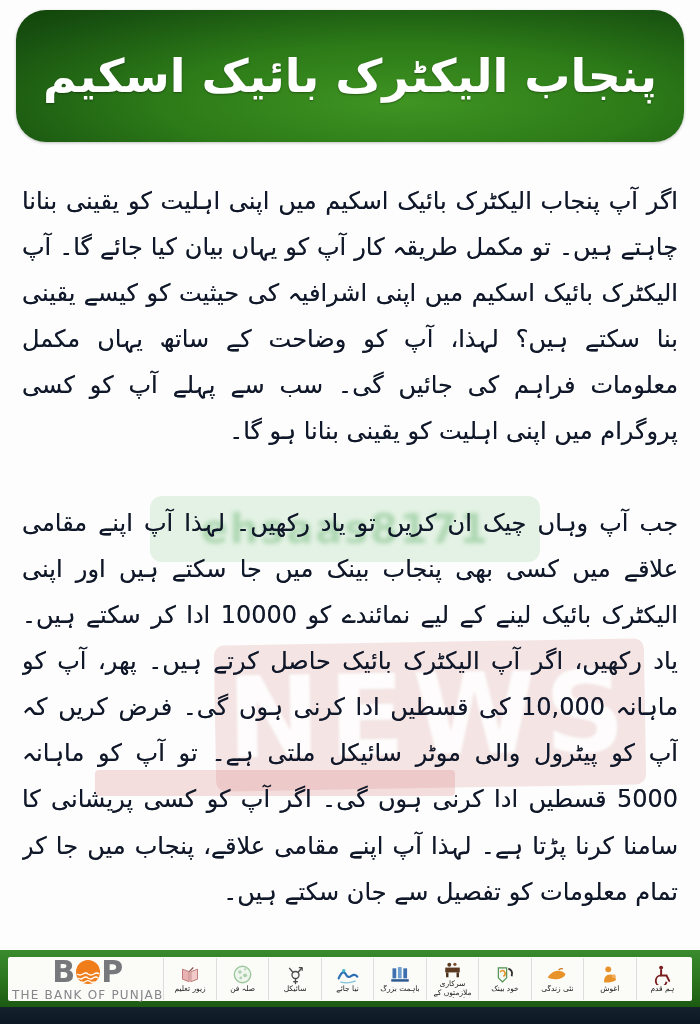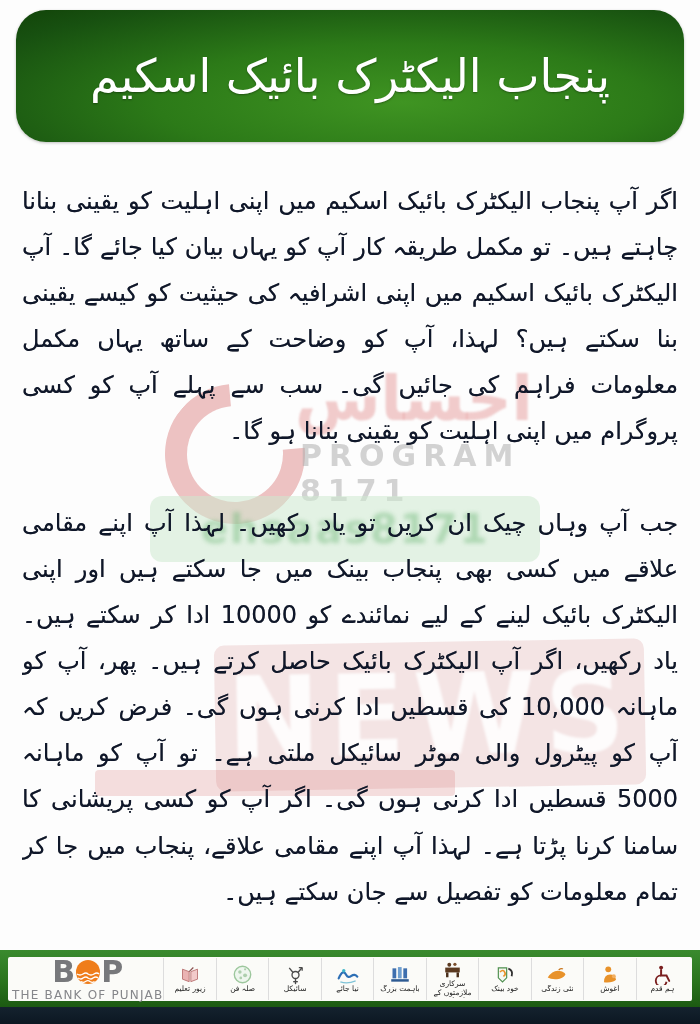--- a/index.html
+++ b/index.html
@@ -8,21 +8,21 @@
 
   
   .header-banner{
     position:absolute;top:10px;left:16px;right:16px;height:132px;
     border-radius:30px;
     background:radial-gradient(ellipse at 58% 70%, #3f9422 0%, #2c7a18 45%, #175010 85%, #124409 100%);
     display:flex;align-items:center;justify-content:center;
     box-shadow:0 1px 3px rgba(0,0,0,.25);
   }
   .header-banner .title{
-    color:#fff;font-size:46px;font-weight:normal;direction:rtl;
+    color:#fff;font-size:46px;font-weight:bold;direction:rtl;
     text-shadow:0 1px 2px rgba(0,0,0,.35);white-space:nowrap;text-align:center;
   }
 
   
   .para{
     position:absolute;left:22px;right:22px;z-index:3;
     direction:rtl;text-align:justify;color:#0f172a;
     font-size:24px;line-height:1.92;font-weight:500;
     text-shadow:0 0 .4px rgba(0,0,0,.55);
   }
@@ -95,25 +95,20 @@
 </style>
 </head>
 <body>
 
 <div class="page">
 
   <div class="header-banner">
     <div class="title">پنجاب الیکٹرک بائیک اسکیم</div>
   </div>
 
-  <div class="wm wm-ehsaas">
-    <div class="u-shape"></div>
-    <div class="blocky">احساس</div>
-    <div class="prog">PROGRAM 8171</div>
-  </div>
 
   <div class="wm wm-green">
     <div class="site">ehsaas8171</div>
   </div>
 
   <div class="wm wm-news">
     <div class="news">NEWS</div>
   </div>
   <div class="wm wm-redbar"></div>
 

